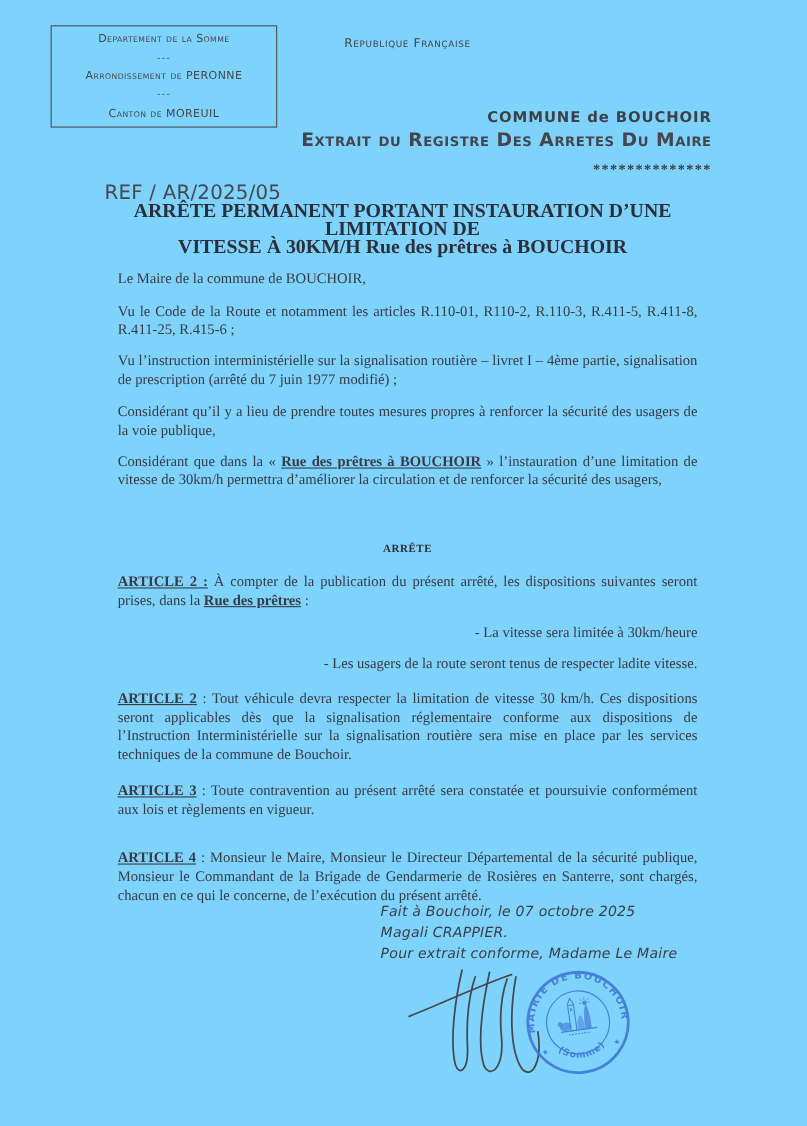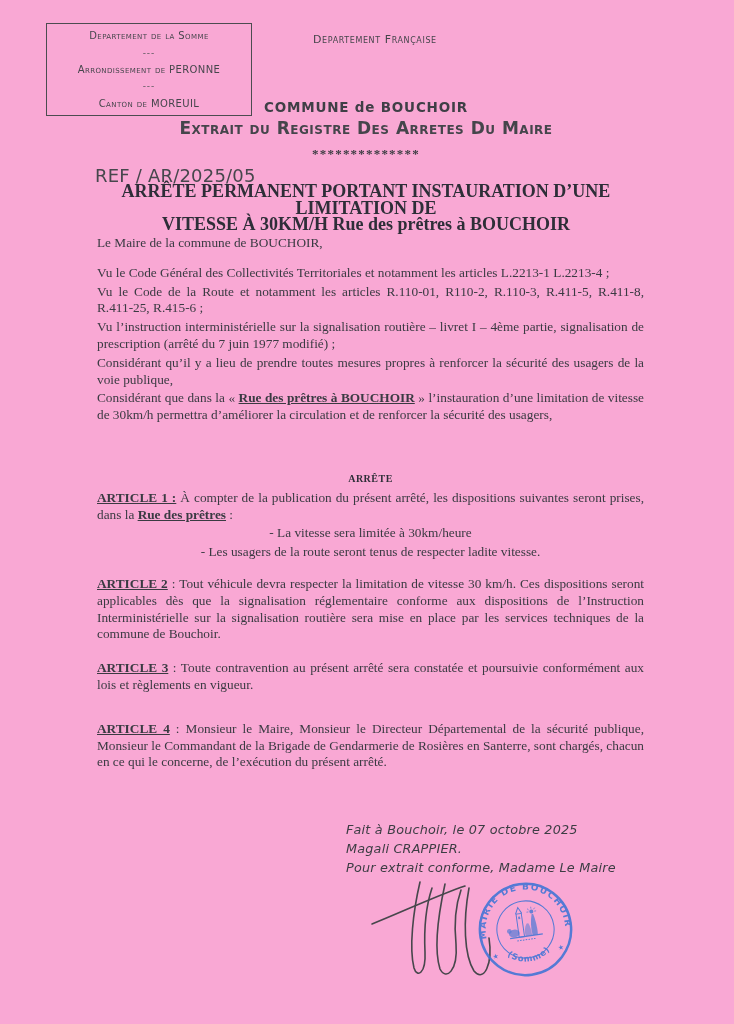--- a/index.html
+++ b/index.html
@@ -1,21 +1,21 @@
 <!DOCTYPE html>
 <html><head>
 <meta charset="utf-8">
 <style>
   * { margin: 0; padding: 0; box-sizing: border-box; }
   html, body { background: #ffffff; }
   .page {
     position: relative;
     width: 734px;
     height: 1024px;
-    background: #f9a8d4;
+    background: #7dd3fc;
     font-family: "Liberation Serif", serif;
     color: #3a3a42;
     overflow: hidden;
   }
   
   .dept-box {
     position: absolute;
     left: 46px; top: 23px;
     width: 206px; height: 93px;
     border: 1.5px solid #4c4c50;
@@ -37,21 +37,21 @@
     font-family: "DejaVu Sans", sans-serif;
     font-size: 11px;
     font-variant: small-caps;
     letter-spacing: 0.6px;
     color: #45454b;
   }
   .center-head {
     position: absolute;
     left: 85px; top: 0;
     width: 562px;
-    text-align: center;
+    text-align: right;
   }
   .commune-title {
     position: absolute;
     left: 0; top: 99px; width: 100%;
     font-family: "DejaVu Sans", sans-serif;
     font-size: 13.5px;
     font-weight: 700;
     letter-spacing: 0.8px;
     color: #3f3f46;
   }
@@ -95,32 +95,32 @@
   
   .body-text {
     position: absolute;
     left: 95px; top: 233px;
     width: 551px;
     font-size: 13.3px;
     line-height: 16.8px;
     text-align: justify;
     color: #3a3a42;
   }
-  .body-text p { margin: 2px; }
+  .body-text p { margin: 12px; }
   .salutation { margin-bottom: 13px !important; }
   .bu { font-weight: 700; text-decoration: underline; }
   .decree-heading {
     margin-top: 47px !important;
     text-align: center;
     font-weight: 700;
     font-size: 10px;
     letter-spacing: 0.5px;
     color: #2e2e38;
   }
-  .bullet { text-align: center; }
+  .bullet { text-align: right; }
   .art2 { margin-top: 15px !important; }
   .art3 { margin-top: 17px !important; }
   .art4 { margin-top: 27px !important; }
   
   .sig-block {
     position: absolute;
     left: 346px; top: 820px;
     font-family: "DejaVu Sans", sans-serif;
     font-size: 12.8px;
     line-height: 19px;
@@ -147,47 +147,46 @@
 <div class="page">
 
   <div class="dept-box">
     <div>Departement de la Somme</div>
     <div class="sep">---</div>
     <div>Arrondissement de PERONNE</div>
     <div class="sep">---</div>
     <div>Canton de MOREUIL</div>
   </div>
 
-  <div class="republic">Departement Française</div>
+  <div class="republic">Republique Française</div>
 
   <div class="center-head" style="height:230px;">
     <div class="commune-title">COMMUNE de BOUCHOIR</div>
     <div class="register-subtitle">Extrait du Registre Des Arretes Du Maire</div>
     <div class="stars-divider">**************</div>
   </div>
 
   <div class="reference">REF / AR/2025/05</div>
 
   <div class="decree-title">
     <div>ARRÊTE PERMANENT PORTANT INSTAURATION D’UNE LIMITATION DE</div>
     <div>VITESSE À 30KM/H Rue des prêtres à BOUCHOIR</div>
   </div>
 
   <div class="body-text">
     <p class="salutation">Le Maire de la commune de BOUCHOIR,</p>
 
-    <p>Vu le Code Général des Collectivités Territoriales et notamment les articles L.2213-1 L.2213-4 ;</p>
     <p>Vu le Code de la Route et notamment les articles R.110-01, R110-2, R.110-3, R.411-5, R.411-8, R.411-25, R.415-6 ;</p>
     <p>Vu l’instruction interministérielle sur la signalisation routière – livret I – 4ème partie, signalisation de prescription (arrêté du 7 juin 1977 modifié) ;</p>
     <p>Considérant qu’il y a lieu de prendre toutes mesures propres à renforcer la sécurité des usagers de la voie publique,</p>
     <p><span>Considérant que dans la « </span><span class="bu">Rue des prêtres à BOUCHOIR</span><span> » l’instauration d’une limitation de vitesse de 30km/h permettra d’améliorer la circulation et de renforcer la sécurité des usagers,</span></p>
 
     <p class="decree-heading">ARRÊTE</p>
 
-    <p><span class="bu">ARTICLE 1 :</span><span> À compter de la publication du présent arrêté, les dispositions suivantes seront prises, dans la </span><span class="bu">Rue des prêtres</span><span> :</span></p>
+    <p><span class="bu">ARTICLE 2 :</span><span> À compter de la publication du présent arrêté, les dispositions suivantes seront prises, dans la </span><span class="bu">Rue des prêtres</span><span> :</span></p>
     <p class="bullet">- La vitesse sera limitée à 30km/heure</p>
     <p class="bullet">- Les usagers de la route seront tenus de respecter ladite vitesse.</p>
 
     <p class="art2"><span class="bu">ARTICLE 2</span><span> : Tout véhicule devra respecter la limitation de vitesse 30 km/h. Ces dispositions seront applicables dès que la signalisation réglementaire conforme aux dispositions de l’Instruction Interministérielle sur la signalisation routière sera mise en place par les services techniques de la commune de Bouchoir.</span></p>
 
     <p class="art3"><span class="bu">ARTICLE 3</span><span> : Toute contravention au présent arrêté sera constatée et poursuivie conformément aux lois et règlements en vigueur.</span></p>
 
     <p class="art4"><span class="bu">ARTICLE 4</span><span> : Monsieur le Maire, Monsieur le Directeur Départemental de la sécurité publique, Monsieur le Commandant de la Brigade de Gendarmerie de Rosières en Santerre, sont chargés, chacun en ce qui le concerne, de l’exécution du présent arrêté.</span></p>
   </div>
 

